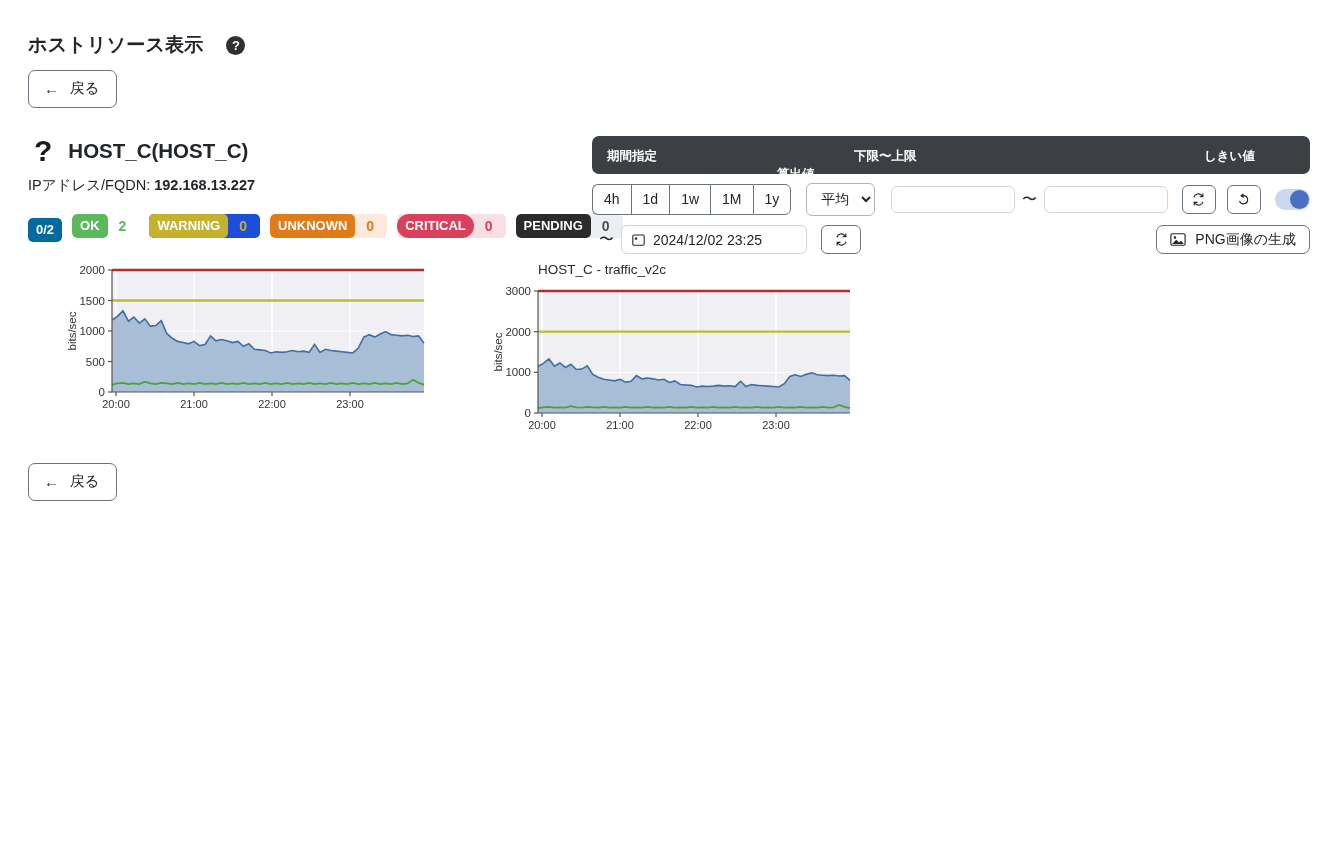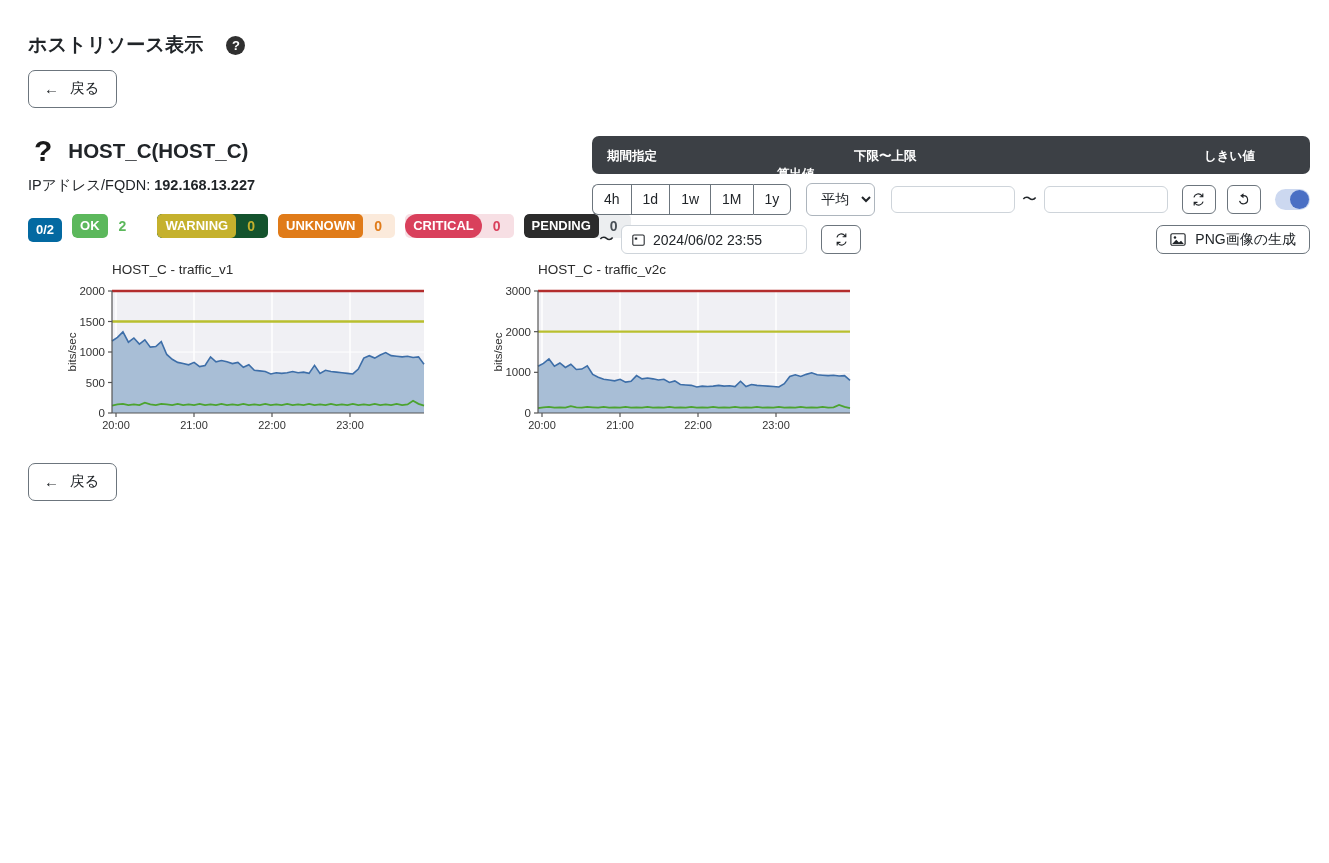--- a/index.html
+++ b/index.html
@@ -62,21 +62,21 @@
   .badge-chip {
     font-size: 13px; font-weight: bold; color: #fff;
     padding: 5px 8px 6px; line-height: 1;
     border-radius: 5px;
   }
   .badge-count { font-size: 14px; font-weight: bold; padding: 0 13px 0 11px; }
 
   .g-ratio { background: #0369a1; margin-top: 8px; }
   .g-ok     .badge-chip { background: #5cb85c; }
   .g-ok     .badge-count { color: #5cb85c; }
-  .g-warn   { background: #14532d; margin-left: 8px; }
+  .g-warn   { background: #1d4ed8; }
   .g-warn   .badge-chip { background: #c5b12d; }
   .g-warn   .badge-count { color: #c5b12d; }
   .g-unk    { background: #fbeadb; }
   .g-unk    .badge-chip { background: #e07b19; }
   .g-unk    .badge-count { color: #e07b19; }
   .g-crit   { background: #f7dfe4; }
   .g-crit   .badge-chip { background: #d9405c; border-radius: 12px; }
   .g-crit   .badge-count { color: #d9405c; }
   .g-pend   { background: #eceef0; }
   .g-pend   .badge-chip { background: #2b2b2b; }
@@ -247,21 +247,21 @@
       </div>
     </div>
 
     <div class="panel-row">
       <span class="tilde">〜</span>
       <div class="date-input">
         <svg width="13" height="13" viewBox="0 0 16 16">
           <rect x="1" y="2.5" width="14" height="12.5" rx="1.5" fill="none" stroke="#212529" stroke-width="1.3"></rect>
           <rect x="3.4" y="5.6" width="3" height="2.6" fill="#212529"></rect>
         </svg>
-        <span>2024/06/02 23:55</span>
+        <span>2024/12/02 23:25</span>
       </div>
 
       <button class="icon-btn" style="margin-left:14px;">
         <svg width="15" height="15" viewBox="0 0 16 16">
           <path d="M2.5 5.5A5.5 5.5 0 0 1 12 3.4V1.6h1.2v4H9.2V4.4h2.1A4.3 4.3 0 0 0 3.7 5.9L2.5 5.5z" fill="#212529"></path>
           <path d="M13.5 10.5A5.5 5.5 0 0 1 4 12.6v1.8H2.8v-4h4.1v1.2H4.7a4.3 4.3 0 0 0 7.6-1.5l1.2.4z" fill="#212529"></path>
         </svg>
       </button>
 
       <button class="png-btn" style="margin-left:auto;">
@@ -269,21 +269,20 @@
           <rect x="1" y="1.5" width="16" height="13" rx="1.6" fill="none" stroke="#212529" stroke-width="1.3"></rect>
           <circle cx="5.6" cy="5.8" r="1.4" fill="#212529"></circle>
           <path d="M2.4 13 7 8.2l3.1 3.1 2.3-2 3.2 3.7z" fill="#212529"></path>
         </svg>
         <span>PNG画像の生成</span>
       </button>
     </div>
   </div>
 
   <div class="chart" id="chart-1">
-    <div class="chart-title">HOST_C - traffic_v1</div>
     <svg id="svg-1" width="370" height="168">
         <rect x="50" y="8" width="312" height="122" fill="#f0f0f4"></rect>
         <line x1="50" y1="99.5" x2="362" y2="99.5" stroke="#ffffff" stroke-width="1"></line>
         <line x1="50" y1="69" x2="362" y2="69" stroke="#ffffff" stroke-width="1"></line>
         <line x1="50" y1="38.5" x2="362" y2="38.5" stroke="#ffffff" stroke-width="1"></line>
         <line x1="50" y1="8" x2="362" y2="8" stroke="#ffffff" stroke-width="1"></line>
         <line x1="54" y1="8" x2="54" y2="130" stroke="#ffffff" stroke-width="1.4"></line>
         <line x1="132" y1="8" x2="132" y2="130" stroke="#ffffff" stroke-width="1.4"></line>
         <line x1="210" y1="8" x2="210" y2="130" stroke="#ffffff" stroke-width="1.4"></line>
         <line x1="288" y1="8" x2="288" y2="130" stroke="#ffffff" stroke-width="1.4"></line>

